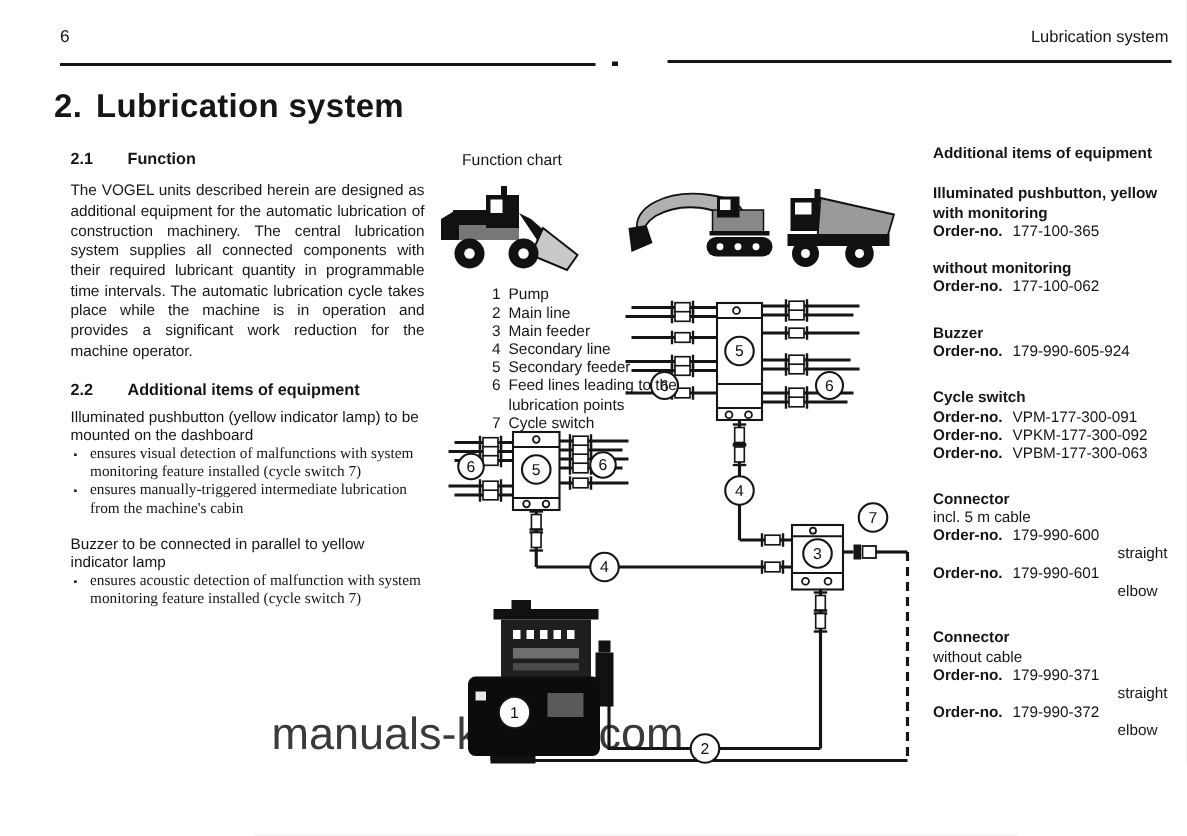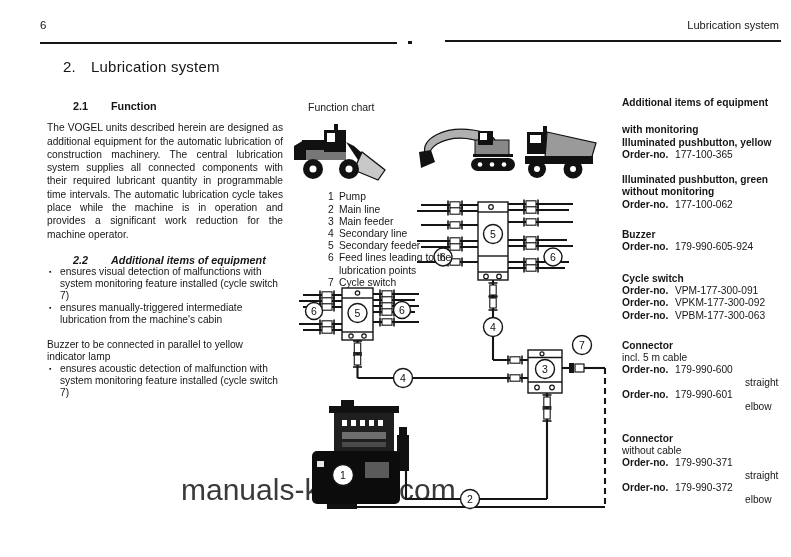--- a/index.html
+++ b/index.html
@@ -6,32 +6,32 @@
   .page{position:relative;width:791px;height:557px;background:#fff;overflow:hidden;
         font-family:"Liberation Sans",sans-serif;color:#161616;}
   
   .pg-num{position:absolute;left:40px;top:19px;font-size:11.5px;}
   .hdr-right{position:absolute;right:12px;top:19px;font-size:11px;}
   .rule{position:absolute;height:1.6px;background:#161616;}
   .rule-l{left:40px;top:42px;width:357px;}
   .rule-r{left:445px;top:40px;width:336px;}
   .rule-dot{position:absolute;left:408px;top:41px;width:4px;height:3px;background:#161616;}
   
-  .title{position:absolute;left:63px;top:58px;font-size:15px;font-weight:normal;letter-spacing:.2px;}
+  .title{position:absolute;left:36px;top:58px;font-size:22px;font-weight:bold;letter-spacing:.2px;}
   .title .tnum{display:inline-block;width:28px;}
   
   .col-left{position:absolute;left:47px;top:100px;width:236px;font-size:10.2px;line-height:13.3px;}
-  .sec-head{display:flex;font-weight:bold;font-size:10.8px;margin-left:26px;}
+  .sec-head{display:flex;font-weight:bold;font-size:10.8px;}
   .sec-head .snum{width:38px;flex:none;}
   .p-just{margin:8px 0 0;text-align:justify;}
   .sec22{line-height:12.1px;}
-  .sec22 .sec-head{margin-top:13px;font-style:italic;}
+  .sec22 .sec-head{margin-top:13px;}
   .p-intro{margin:7px 0 0;}
   .blist{margin:0;padding:0;list-style:none;}
-  .blist li{position:relative;padding-left:13px;}
+  .blist li{position:relative;padding-left:13px;font-family:Liberation Serif, serif;}
   .blist li::before{content:"▪";position:absolute;left:2px;top:0;font-size:7px;}
   
   .fc-head{position:absolute;left:308px;top:101px;font-size:10.5px;}
   .legend{position:absolute;left:288px;top:181px;width:142px;font-size:10.3px;line-height:12.2px;z-index:4;}
   .legend .lrow{display:flex;}
   .legend .lnum{width:11px;flex:none;}
   svg.diagram{position:absolute;left:285px;top:110px;width:335px;height:410px;z-index:3;}
   
   .col-right{position:absolute;left:622px;top:97px;width:168px;font-size:10.2px;line-height:12.3px;}
   .rc-head{font-weight:bold;margin-bottom:15px;}
@@ -72,20 +72,21 @@
     <div class="sec-head">
       <span class="snum">2.1</span>
       <span>Function</span>
     </div>
     <p class="p-just">The VOGEL units described herein are designed as additional equipment for the automatic lubrication of construction machinery. The central lubrication system supplies all connected components with their required lubricant quantity in programmable time intervals. The automatic lubrication cycle takes place while the machine is in operation and provides a significant work reduction for the machine operator.</p>
     <div class="sec22">
       <div class="sec-head">
         <span class="snum">2.2</span>
         <span>Additional items of equipment</span>
       </div>
+      <p class="p-intro">Illuminated pushbutton (yellow indicator lamp) to be mounted on the dashboard</p>
       <ul class="blist">
         <li>ensures visual detection of malfunctions with system monitoring feature installed (cycle switch 7)</li>
         <li>ensures manually-triggered intermediate lubrication from the machine's cabin</li>
       </ul>
       <p class="p-intro" style="margin-top:12px">Buzzer to be connected in parallel to yellow indicator lamp</p>
       <ul class="blist">
         <li>ensures acoustic detection of malfunction with system monitoring feature installed (cycle switch 7)</li>
       </ul>
     </div>
   </div>
@@ -355,30 +356,29 @@
     <g class="badge">
       <circle cx="297" cy="235" r="9.5"></circle>
         <text x="297" y="238.6">7</text>
     </g>
   </svg>
 
   <div class="col-right">
     <div class="rc-head">Additional items of equipment</div>
 
     <div class="rc-item m13">
+      <div class="rc-name">Illuminated pushbutton, yellow</div>
       <div class="rc-name">with monitoring</div>
-      <div class="rc-name">Illuminated pushbutton, yellow</div>
       <div class="rc-row">
         <span class="lbl">Order-no.</span>
         <span>177-100-365</span>
       </div>
     </div>
 
     <div class="rc-item m18">
-      <div class="rc-name">Illuminated pushbutton, green</div>
       <div class="rc-name">without monitoring</div>
       <div class="rc-row">
         <span class="lbl">Order-no.</span>
         <span>177-100-062</span>
       </div>
     </div>
 
     <div class="rc-item m15">
       <div class="rc-name">Buzzer</div>
       <div class="rc-row">

